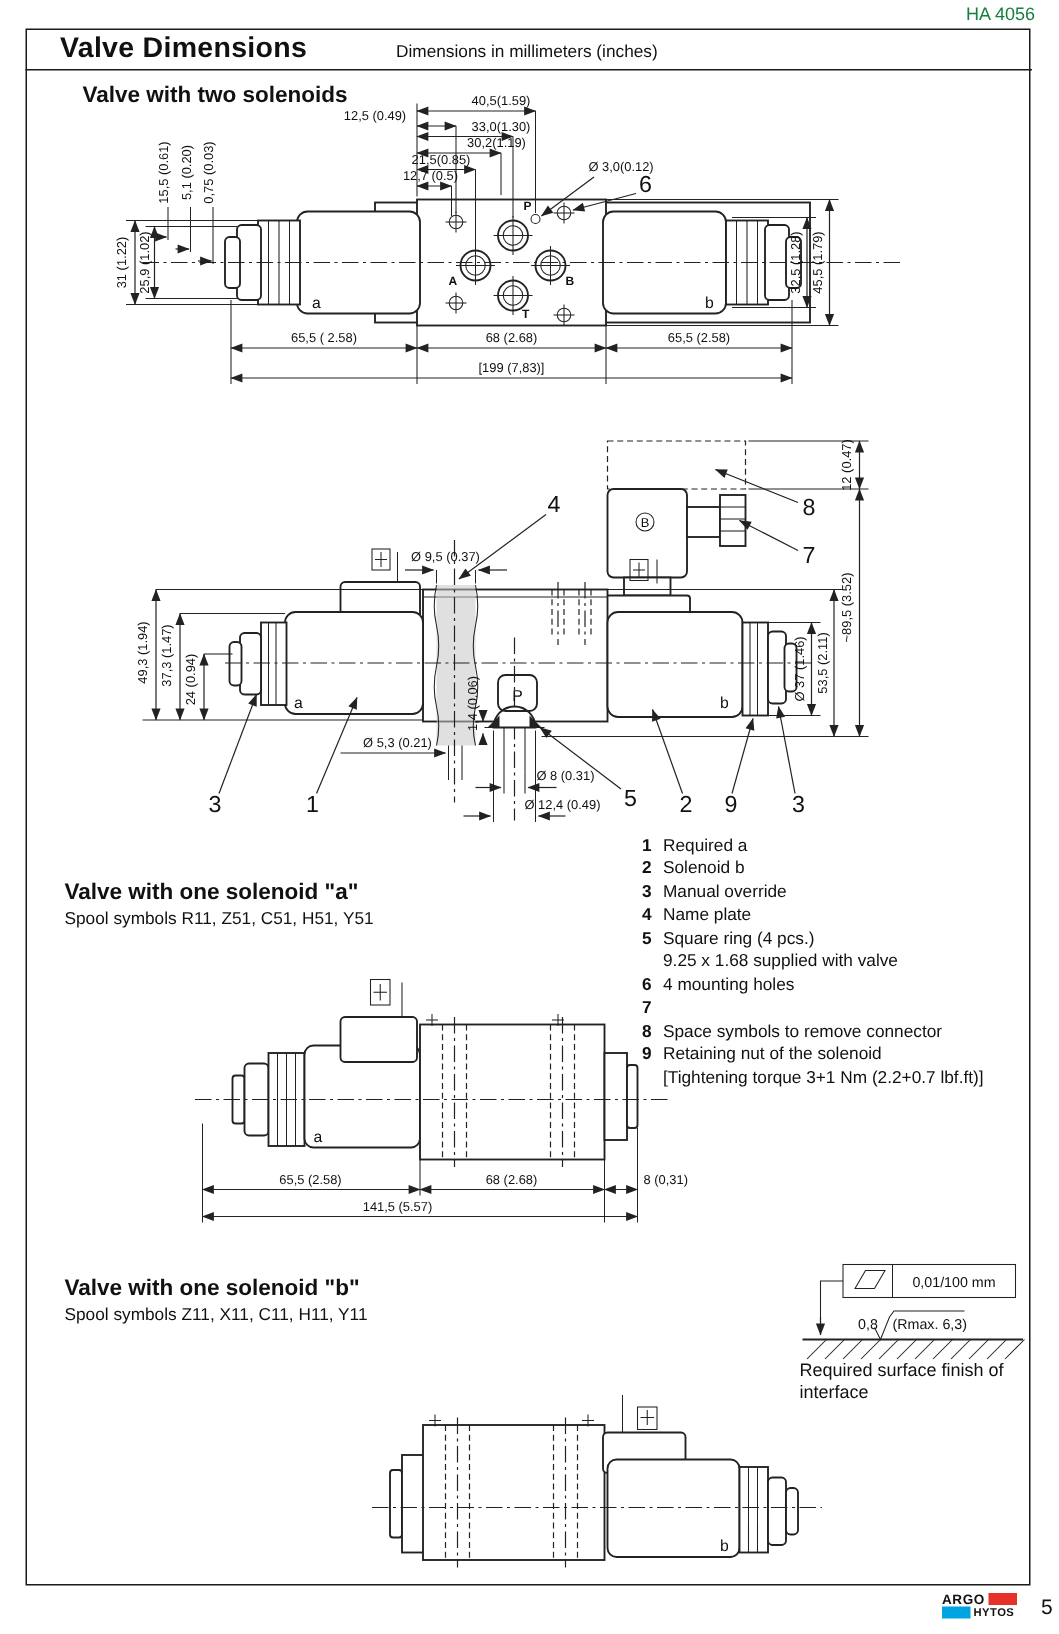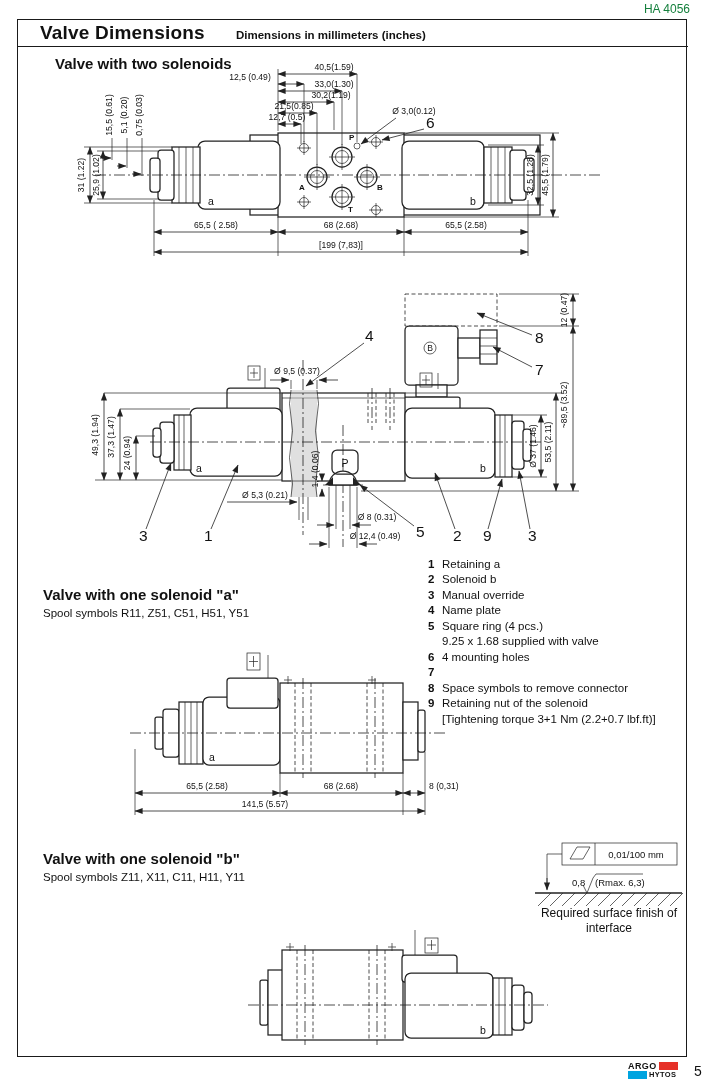--- a/index.html
+++ b/index.html
@@ -3,21 +3,21 @@
 <meta charset="utf-8">
 <style>
   html,body{margin:0;padding:0;}
   body{width:706px;height:1089px;position:relative;background:#fff;
        font-family:"Liberation Sans", sans-serif;color:#111;overflow:hidden;}
   .abs{position:absolute;}
   #doc-code{top:2px;right:16px;font-size:12px;color:#15803d;}
   #outer-border{left:17px;top:19px;width:668px;height:1036px;border:1.6px solid #1a1a1a;}
   #header-rule{left:17px;top:46px;width:671px;border-top:1.4px solid #1a1a1a;height:0;}
   #page-title{left:40px;top:22px;font-size:19px;font-weight:bold;letter-spacing:.2px;}
-  #page-subtitle{left:236px;top:29px;font-size:11.5px;font-weight:bold;}
+  #page-subtitle{left:264px;top:29px;font-size:11.5px;}
   .sec-head{font-size:15px;font-weight:bold;}
   .sec-sub{font-size:11.5px;}
   #head-two{left:43px;top:55px;margin-left:12px;}
   #head-one-a{left:43px;top:586px;}
   #sub-one-a{left:43px;top:607px;}
   #head-one-b{left:43px;top:850px;}
   #sub-one-b{left:43px;top:871px;}
   
   #legend{left:428px;top:557px;width:265px;font-size:11.5px;}
   .lg-row{display:flex;line-height:15.45px;}
@@ -31,21 +31,21 @@
   .dim{stroke:#222;stroke-width:.8;fill:none;}
   .cl{stroke:#222;stroke-width:.8;fill:none;stroke-dasharray:11 3 2 3;}
   .dsh{stroke:#222;stroke-width:.8;fill:none;stroke-dasharray:4 2.5;}
   text{fill:#111;}
   .dt{font:8.6px "Liberation Sans", sans-serif;}
   .pt{font:bold 8px "Liberation Sans", sans-serif;}
   .lab{font:10.5px "Liberation Sans", sans-serif;}
   .bigt{font:15.5px "Liberation Sans", sans-serif;}
   .mid{text-anchor:middle;}
   
-  #surface-caption{left:533px;top:906px;width:152px;font-size:12px;line-height:15px;text-align:center;}
+  #surface-caption{left:533px;top:906px;width:152px;font-size:12px;line-height:15px;}
   
   #footer-logo{left:628px;top:1061px;width:50px;}
   .logo-row{display:flex;align-items:center;height:9px;}
   .logo-top-text{font-size:9px;font-weight:bold;letter-spacing:.4px;}
   .logo-red{width:20px;height:8px;margin-left:2px;}
   .logo-blue{width:19px;height:8px;margin-right:2px;}
   .logo-bottom-text{font-size:7.5px;font-weight:bold;letter-spacing:.3px;}
   #page-number{left:694px;top:1063px;font-size:14px;}
 </style>
 </head>
@@ -332,21 +332,21 @@
   <line class="dim" x1="380" y1="244" x2="360" y2="188" marker-end="url(#arB)"></line>
   <text class="bigt" x="408" y="256">9</text>
   <line class="dim" x1="413" y1="244" x2="427" y2="194" marker-end="url(#arB)"></line>
   <text class="bigt" x="453" y="256">3</text>
   <line class="dim" x1="455" y1="244" x2="444" y2="186" marker-end="url(#arB)"></line>
 </svg>
 
 <div class="abs" id="legend">
   <div class="lg-row">
       <span class="lg-num">1</span>
-      <span>Retaining a</span>
+      <span>Required a</span>
     </div>
   <div class="lg-row">
       <span class="lg-num">2</span>
       <span>Solenoid b</span>
     </div>
   <div class="lg-row">
       <span class="lg-num">3</span>
       <span>Manual override</span>
     </div>
   <div class="lg-row">

